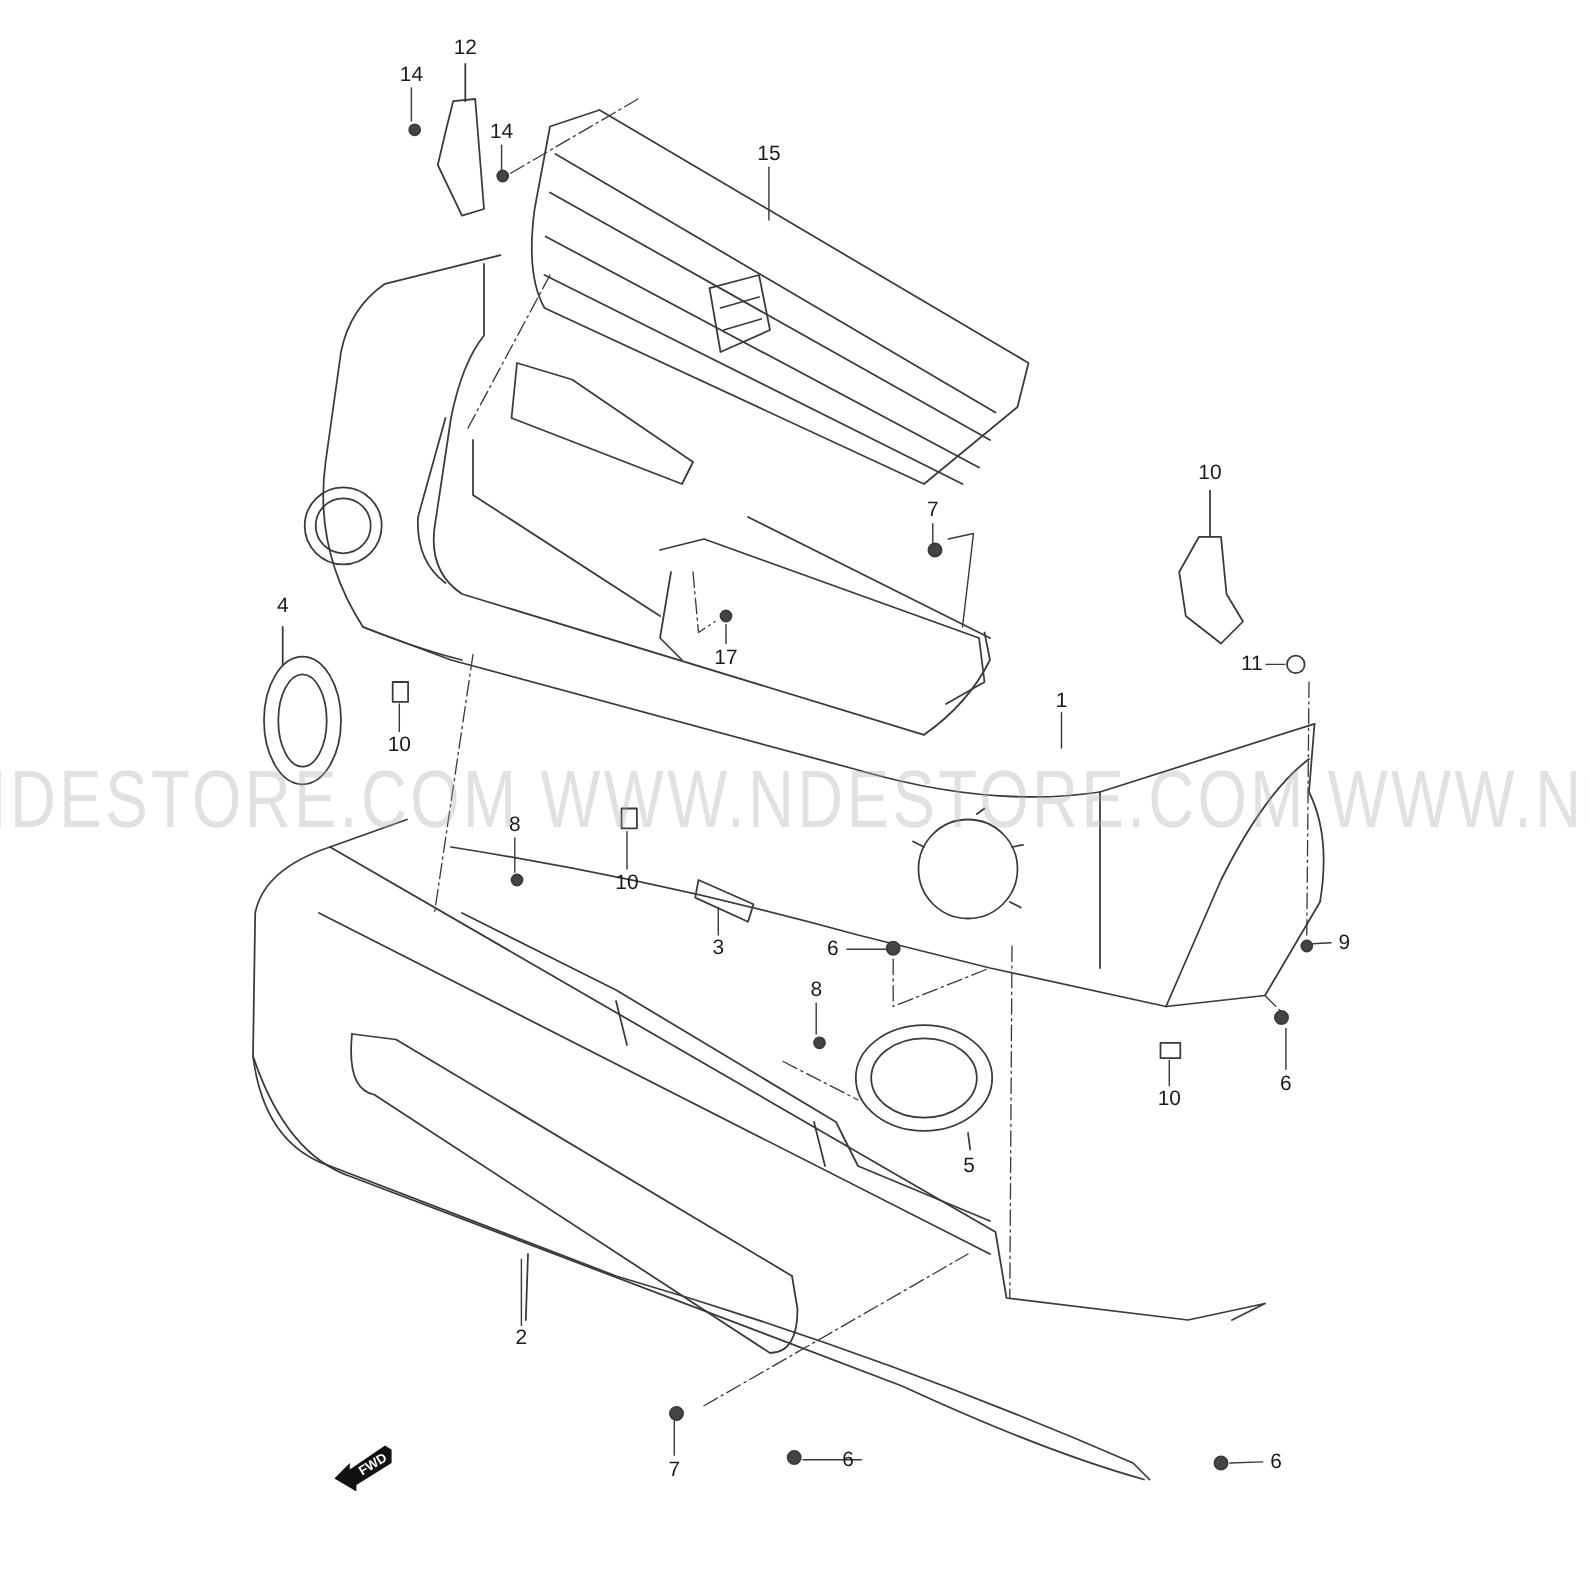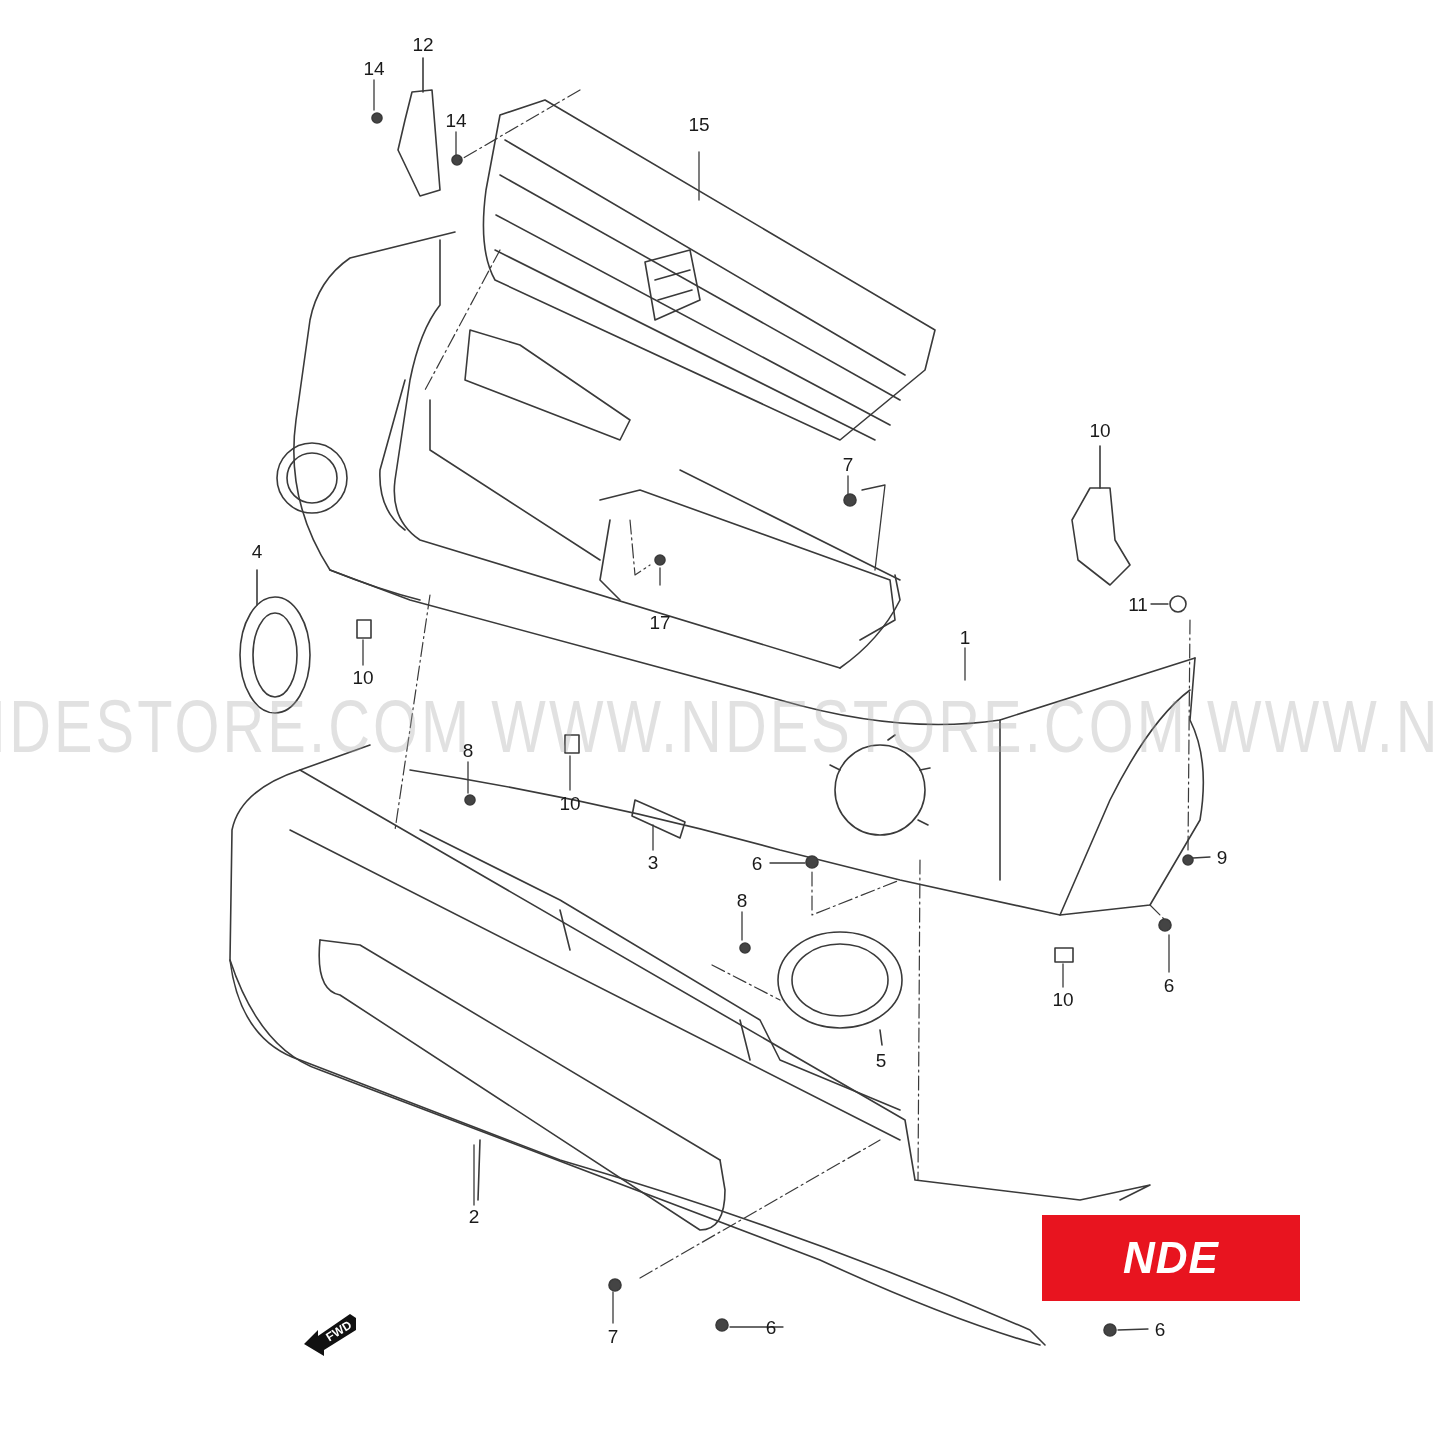--- a/index.html
+++ b/index.html
@@ -169,25 +169,22 @@
   <div class="callout" style="left:468px;top:750px">8</div>
   <div class="callout" style="left:742px;top:900px">8</div>
   <div class="callout" style="left:1222px;top:857px">9</div>
   <div class="callout" style="left:363px;top:677px">10</div>
   <div class="callout" style="left:570px;top:803px">10</div>
   <div class="callout" style="left:1063px;top:999px">10</div>
   <div class="callout" style="left:1138px;top:604px">11</div>
   <div class="callout" style="left:423px;top:44px">12</div>
   <div class="callout" style="left:1100px;top:430px">10</div>
   <div class="callout" style="left:374px;top:68px">14</div>
-  <div class="callout" style="left:699px;top:124px">15</div>
+  <div class="callout" style="left:699px;top:140px">15</div>
   <div class="callout" style="left:456px;top:120px">14</div>
-  <div class="callout" style="left:660px;top:622px">17</div>
+  <div class="callout" style="left:660px;top:598px">17</div>
 
   <svg class="fwd" viewBox="0 0 60 50">
     <polygon points="4,38 18,24 18,30 50,8 56,12 56,24 24,44 24,50" fill="#111"></polygon>
     <text x="26" y="32" font-family="Liberation Sans, sans-serif" font-size="12" font-weight="700" fill="#ffffff" transform="rotate(-32 34 28)">FWD</text>
   </svg>
 
-  <div class="brand-badge">
-    <span>NDE</span>
-  </div>
 </div>
 
 </body></html>

